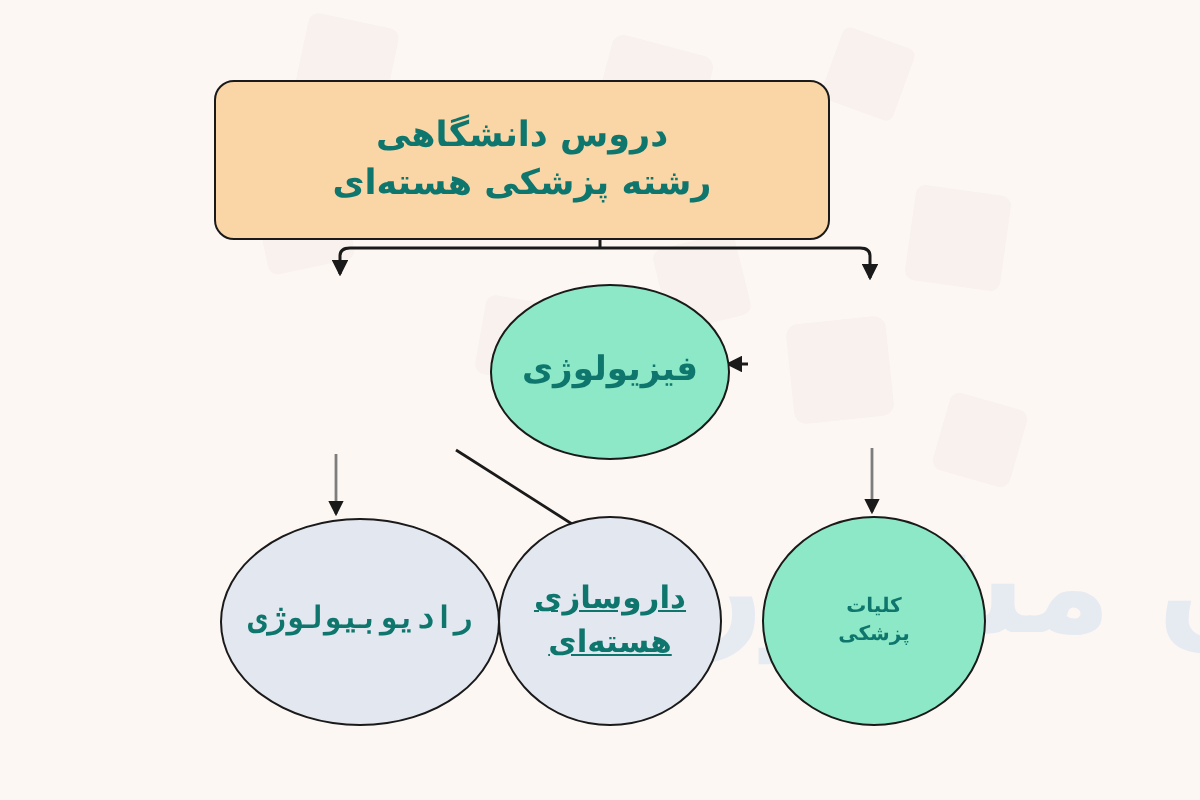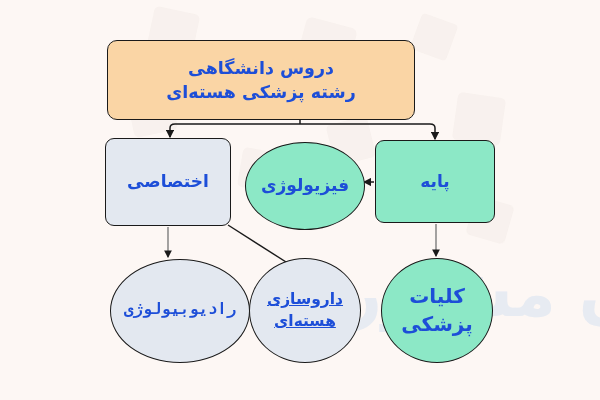--- a/index.html
+++ b/index.html
@@ -44,21 +44,21 @@
     position: absolute;
     inset: 0;
   }
   .node {
     position: absolute;
     box-sizing: border-box;
     display: flex;
     align-items: center;
     justify-content: center;
     text-align: center;
-    color: #1d4ed8;
+    color: #0f766e;
     font-weight: bold;
     line-height: 1.38;
     border: 1.6px solid #1a1a1a;
     white-space: pre-line;
     z-index: 3;
   }
   .node.rect {
     border-radius: 9px;
   }
   .node.ellipse {
@@ -115,21 +115,21 @@
     background: #e3e8f0;
     font-size: 15.5px;
     text-decoration: underline;
   }
   #node-general-medicine {
     left: 381px;
     top: 258px;
     width: 112px;
     height: 105px;
     background: #8ce8c6;
-    font-size: 20px;
+    font-size: 10px;
   }
 </style>
 </head>
 <body>
 
 <div id="stage">
 
   <div id="watermark-layer">
     <svg class="wm-tiles" width="600" height="400" viewBox="0 0 600 400">
       <g fill="#f0e9e4" opacity="0.85">
@@ -182,31 +182,25 @@
     <g>
       <line x1="436" y1="224" x2="436" y2="256" stroke="#7d7d7d" stroke-width="1.4" marker-end="url(#arrow-dark)"></line>
     </g>
   </svg>
 
   <div class="node rect" id="node-root">
     <span>دروس دانشگاهی
 رشته پزشکی هسته‌ای</span>
   </div>
 
-  <div class="node rect" id="node-specialized">
-    <span>اختصاصی</span>
-  </div>
 
   <div class="node ellipse" id="node-physiology">
     <span>فیزیولوژی</span>
   </div>
 
-  <div class="node rect" id="node-basic">
-    <span>پایه</span>
-  </div>
 
   <div class="node ellipse" id="node-radiobiology">
     <span>رادیوبیولوژی</span>
   </div>
 
   <div class="node ellipse" id="node-nuclear-pharmacy">
     <span>داروسازی
 هسته‌ای</span>
   </div>
 

